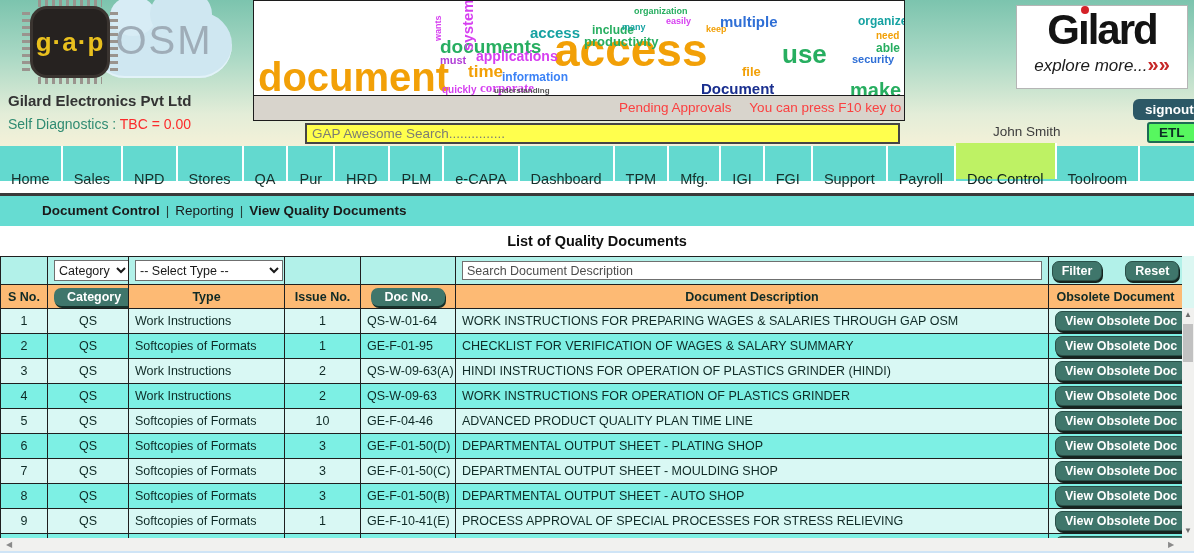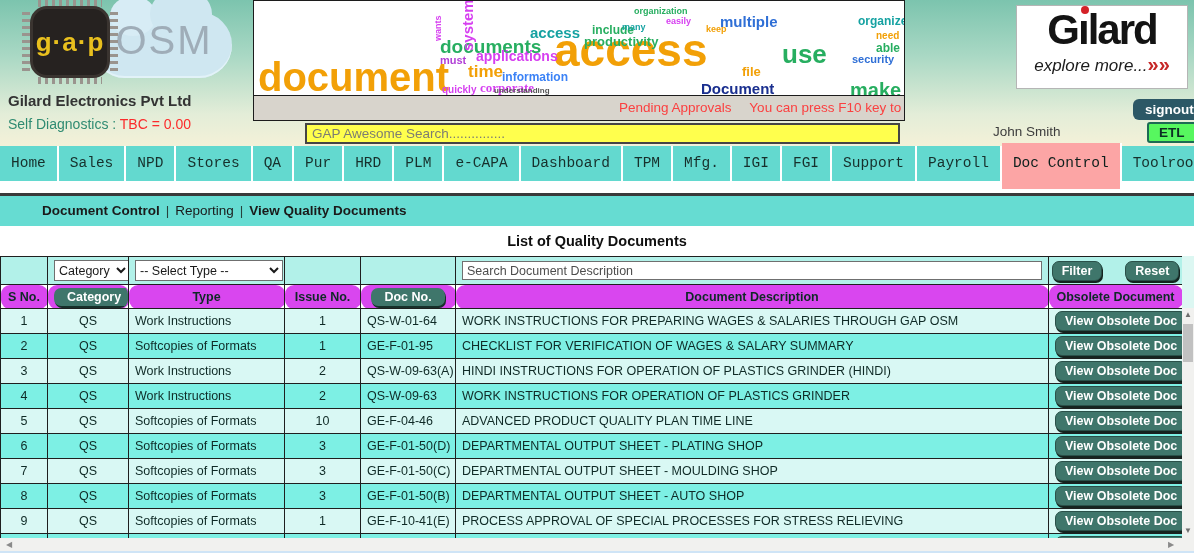--- a/index.html
+++ b/index.html
@@ -61,43 +61,43 @@
   .brand-tag .chev { color:#c62828; font-style:normal; font-weight:bold; font-size:20px; }
 
   .signout-btn { position:absolute; left:1133px; top:99px; background:#2c5866; color:#ffffff;
     font-size:13.5px; font-weight:bold; padding:3px 12px; border-radius:6px; border:none; cursor:pointer; }
   .user-name { position:absolute; left:993px; top:124px; font-size:13.5px; color:#3c3c3c; }
   .etl-btn { position:absolute; left:1147px; top:122px; background:#57f75f; color:#0c2f24;
     font-size:13.5px; font-weight:bold; padding:1px 10px; border:2px solid #1d6b54; border-radius:3px; cursor:pointer; }
 
   
   .nav-bar { position:absolute; left:0; top:146px; width:1194px; height:35px; background:#63d9cf; display:flex; }
-  .nav-item { padding:0 11px; font-size:14.5px; color:#17302c; line-height:35px; height:35px;
-    border-right:2px solid #ffffff; cursor:pointer; white-space:nowrap;font-family:Liberation Mono, monospace; }
-  .nav-item.active { background:#fca5a5; color:#0d1f1c; margin-top:-3px; height:46px; line-height:41px; }
+  .nav-item { padding:16px 11px; font-size:14.5px; color:#17302c; line-height:35px; height:35px;
+    border-right:2px solid #ffffff; cursor:pointer; white-space:nowrap; }
+  .nav-item.active { background:#bef264; color:#0d1f1c; margin-top:-3px; height:36px; line-height:41px; }
 
   
   .breadcrumb { position:absolute; left:0; top:193px; width:1194px; height:33px;
     background:#66dcd2; border-top:3px solid #3a3a3a; font-size:13.5px; color:#1a1a1a;
     line-height:30px; padding-left:42px; }
   .bc-item { cursor:pointer; }
   .bc-item.bold { font-weight:bold; }
   .bc-sep { margin:0 6px; color:#27413d; }
 
   
   .page-title { position:absolute; left:0; top:233px; width:1194px; text-align:center;
     font-size:14.5px; font-weight:bold; color:#101010; }
 
   
   .table-viewport { position:absolute; left:0; top:256px; width:1182px; height:282px; overflow:hidden; }
   table.doc-table { width:1182px; table-layout:fixed; border-collapse:collapse; }
   .doc-table td, .doc-table th { border:1px solid #1f1f1f; font-size:12.5px; color:#0f2a26;
     padding:2px 6px; height:24px; overflow:hidden; white-space:nowrap; }
   tr.filter-row td { background:#b2f1e9; height:28px; }
-  tr.head-row th { background:#d946ef; font-weight:bold;border-radius:9px; }
+  tr.head-row th { background:#fdba74; font-weight:bold; }
   .pill-btn { display:inline-block; background:#3f766b; color:#ffffff; font-weight:bold; font-size:12.5px;
     padding:2px 13px; border-radius:7px; box-shadow:1px 2px 0 #16302a; cursor:pointer; }
   .act-btn { background:#3f766b; color:#ffffff; font-weight:bold; font-size:12.5px;
     padding:2px 9px; border-radius:7px; border:1px solid #2a5049; box-shadow:1px 2px 0 #14241f; cursor:pointer;
     font-family:"Liberation Sans",sans-serif; }
   tr.row-odd td { background:#d9f8f4; }
   tr.row-even td { background:#7df0e4; }
   td.c { text-align:center; }
   td.obs { text-align:center; }
   .filter-select { height:21px; font-size:12.5px; border:1px solid #6f6f6f; background:#fff;

